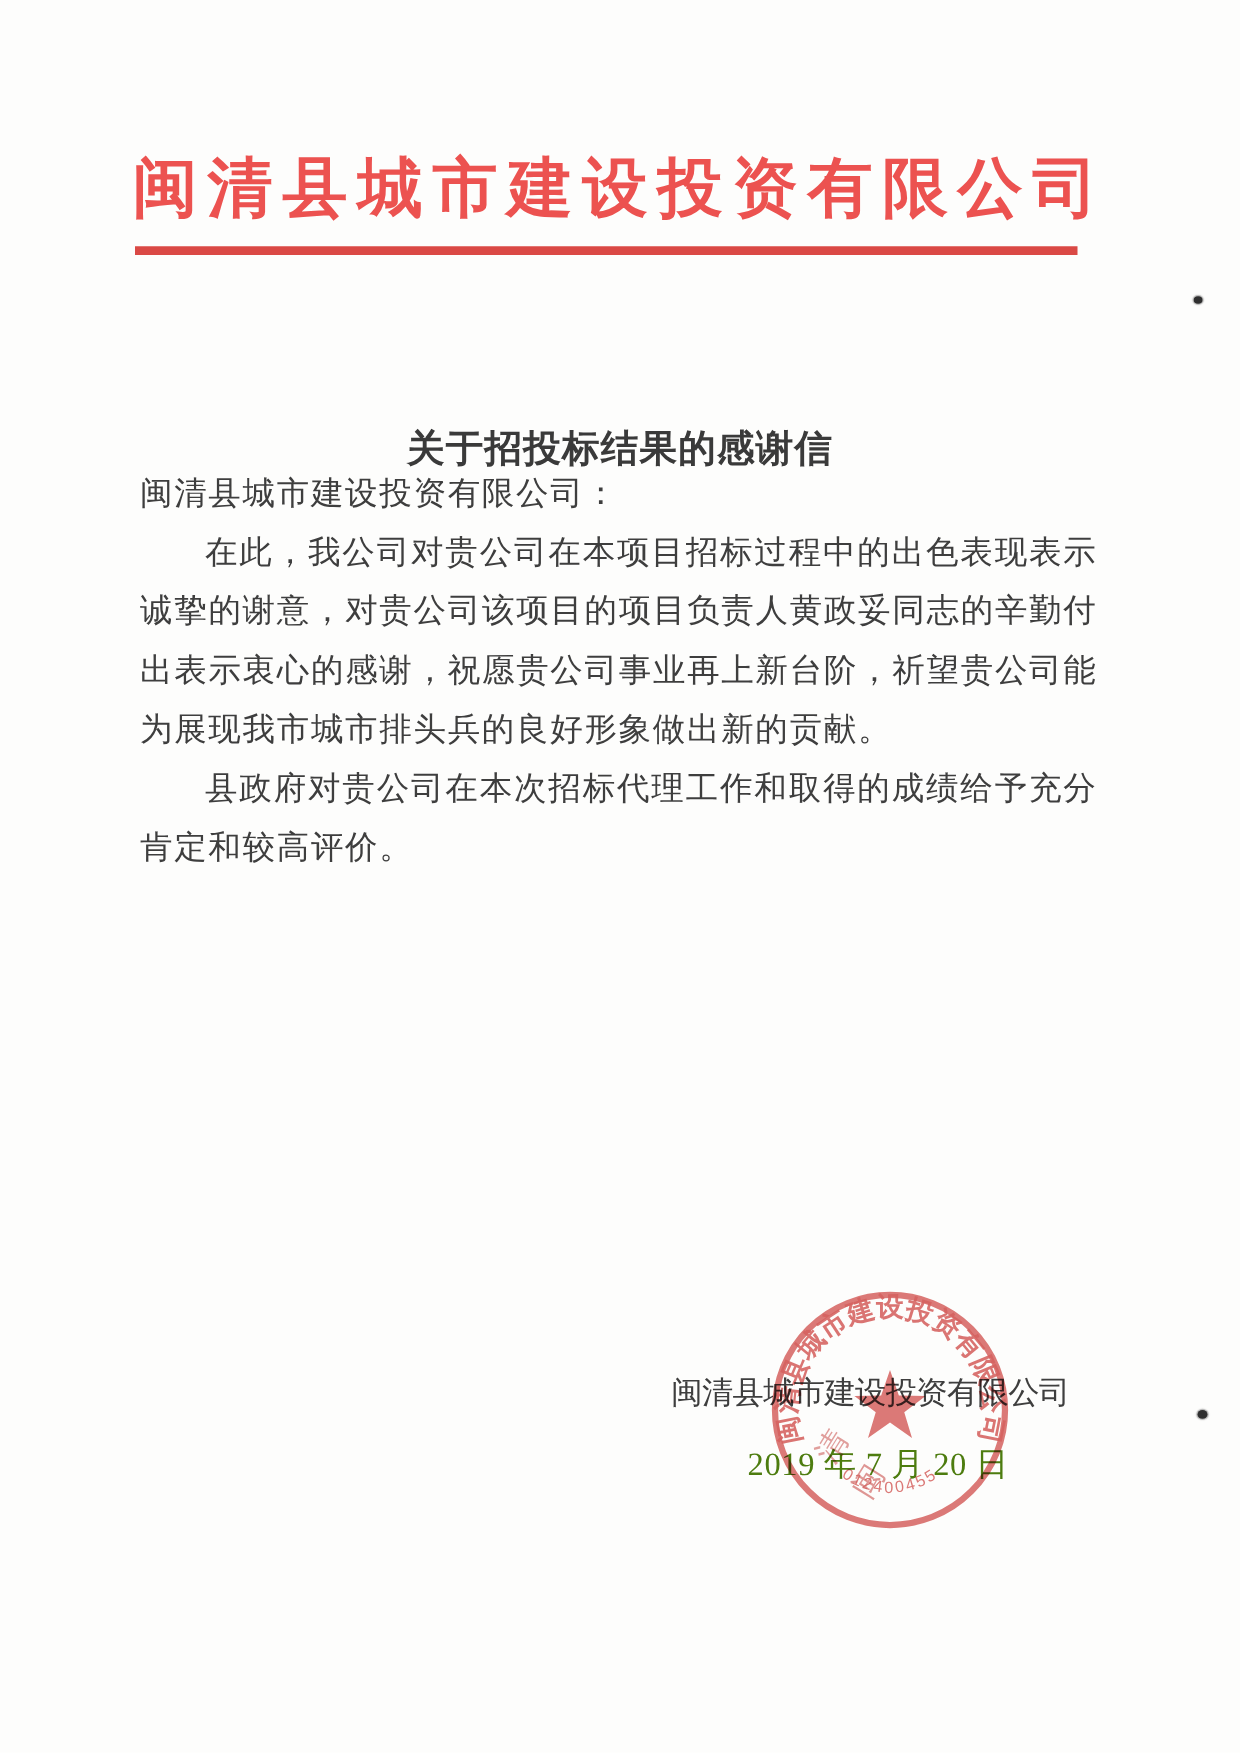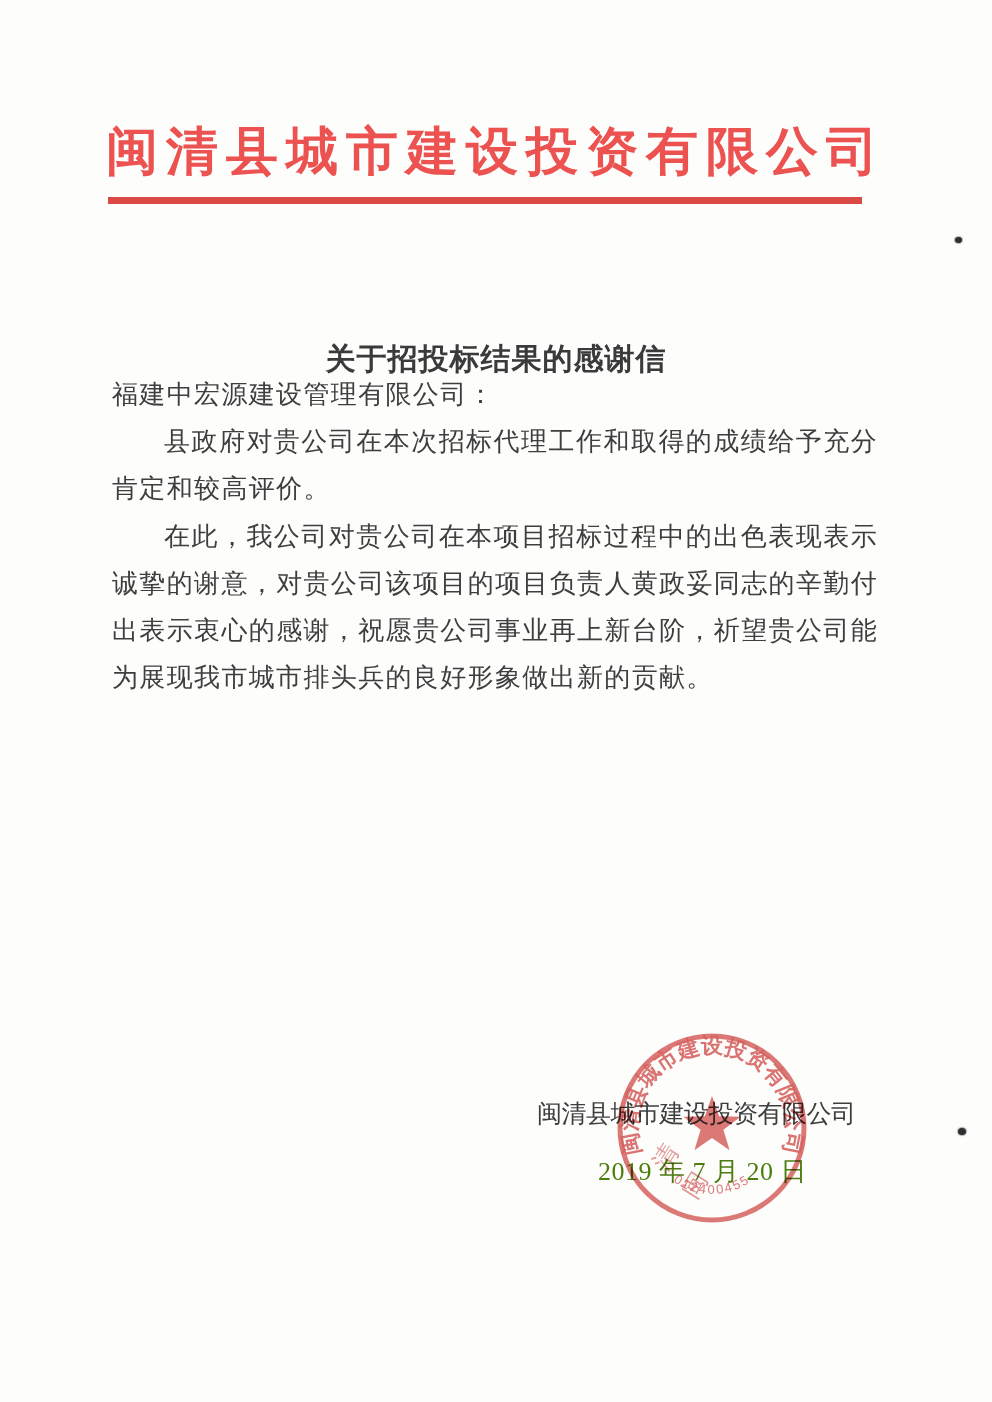--- a/index.html
+++ b/index.html
@@ -68,23 +68,23 @@
 
 <div class="page">
 
   <div class="letterhead">闽清县城市建设投资有限公司</div>
 
   <div class="red-bar"></div>
 
   <div class="doc-title">关于招投标结果的感谢信</div>
 
   <div class="body-text">
-    <p class="recipient">福建中宏源建设管理有限公司：</p>
+    <p class="recipient">闽清县城市建设投资有限公司：</p>
+    <p>在此，我公司对贵公司在本项目招标过程中的出色表现表示诚挚的谢意，对贵公司该项目的项目负责人黄政妥同志的辛勤付出表示衷心的感谢，祝愿贵公司事业再上新台阶，祈望贵公司能为展现我市城市排头兵的良好形象做出新的贡献。</p>
     <p>县政府对贵公司在本次招标代理工作和取得的成绩给予充分肯定和较高评价。</p>
-    <p>在此，我公司对贵公司在本项目招标过程中的出色表现表示诚挚的谢意，对贵公司该项目的项目负责人黄政妥同志的辛勤付出表示衷心的感谢，祝愿贵公司事业再上新台阶，祈望贵公司能为展现我市城市排头兵的良好形象做出新的贡献。</p>
   </div>
 
   <div class="signature">闽清县城市建设投资有限公司</div>
 
   <div class="sig-date">2019 年 7 月 20 日</div>
 
   <svg class="seal" viewBox="0 0 196 196">
     <defs>
       <path id="arcTop" d="M 27.5,123.7 A 75,75 0 1 1 168.5,123.7" fill="none"></path>
       <path id="arcBottom" d="M 60.1,152.1 A 66,66 0 0 0 135.9,152.1" fill="none"></path>

